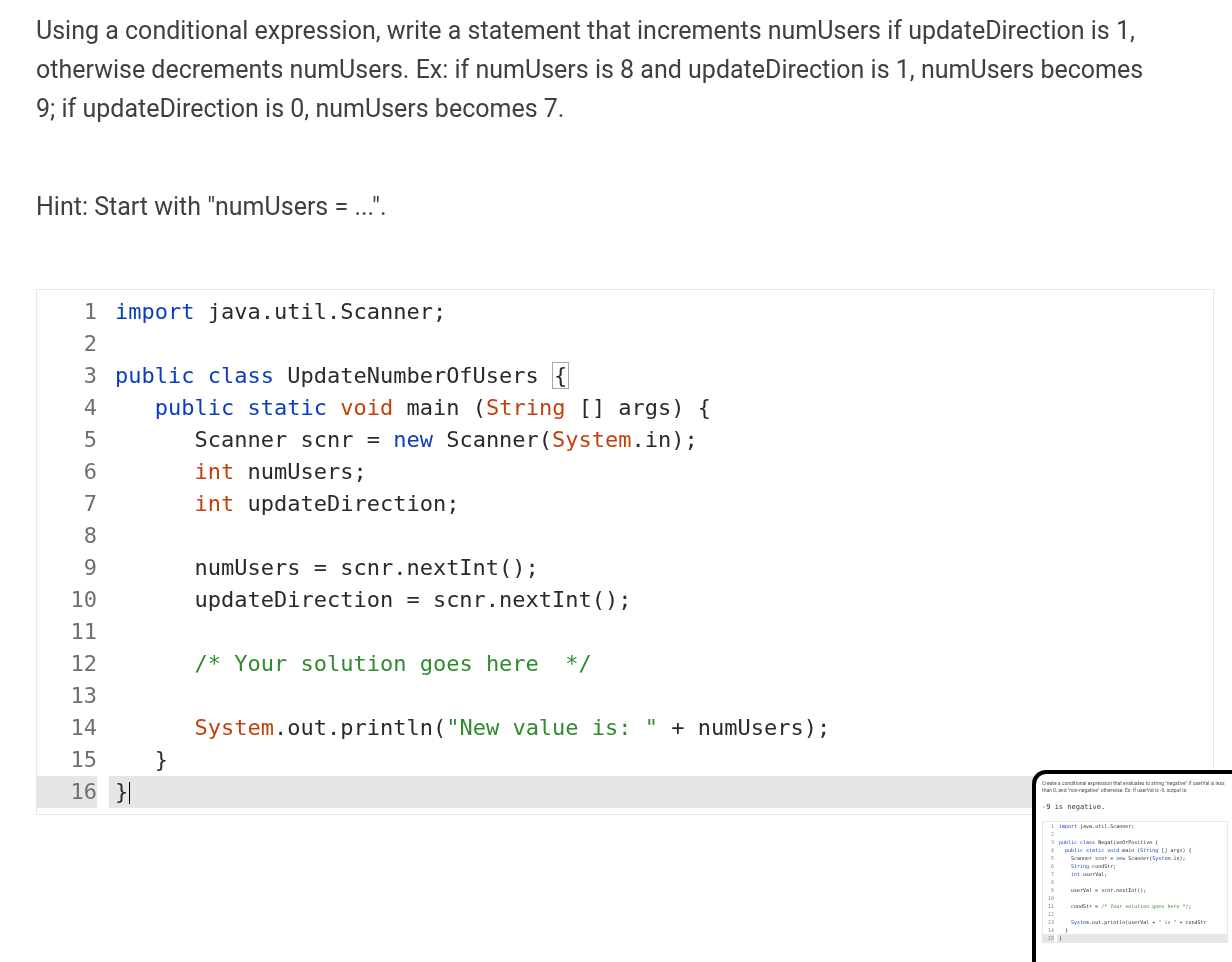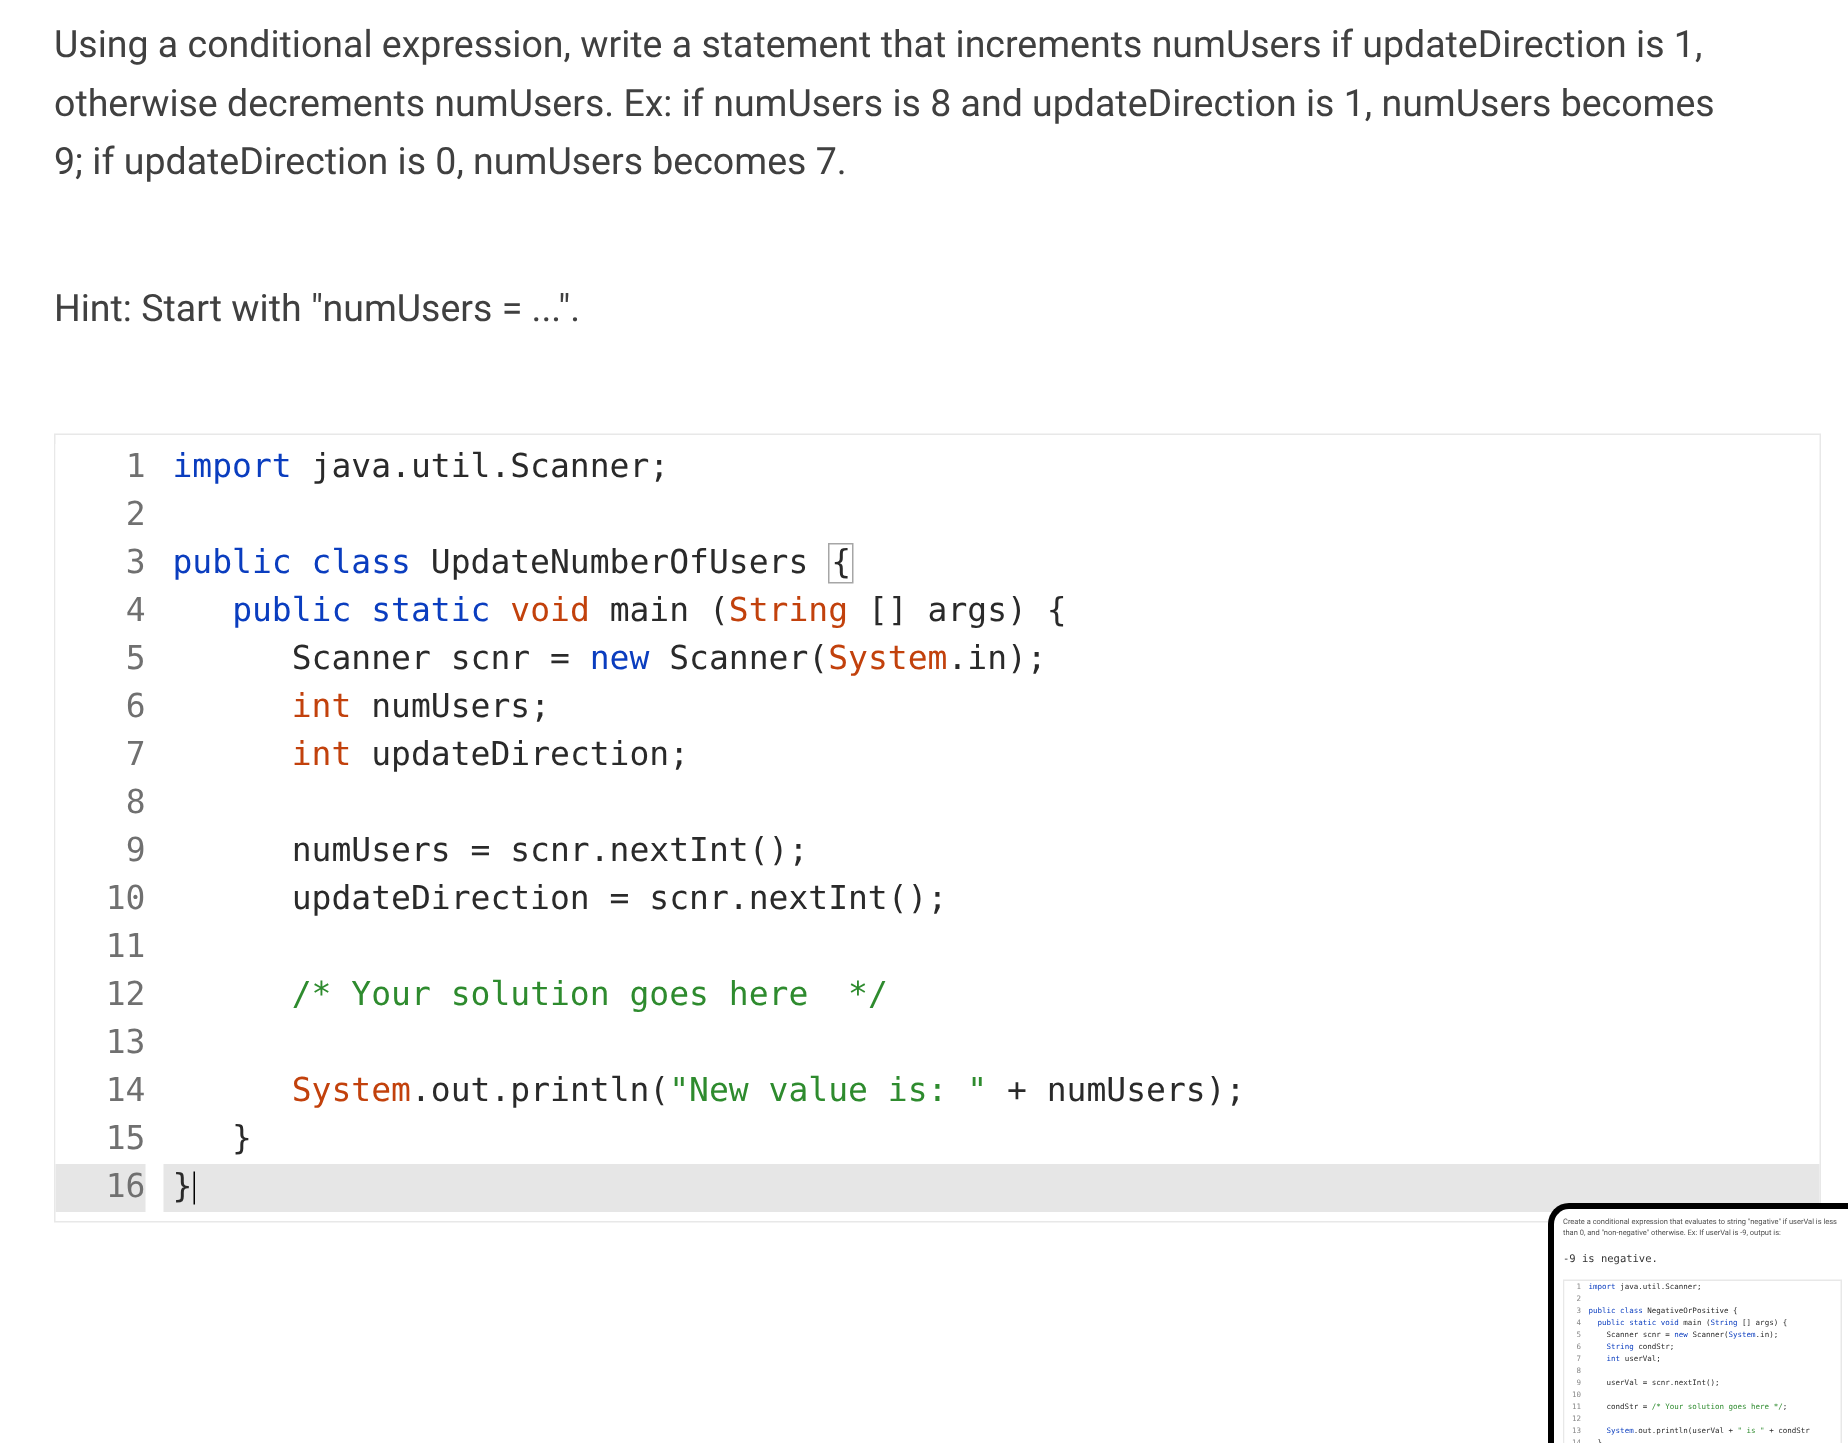--- a/index.html
+++ b/index.html
@@ -78,21 +78,21 @@
     vertical-align:middle;
     margin-left:1px;
   }
 
   
   .popup {
     position: absolute;
     right: 0;
     bottom: 0;
     width: 200px;
-    height: 160px;
+    height: 192px;
     border: 4px solid #000;
     border-right: none;
     border-bottom: none;
     border-radius: 14px 0 0 0;
     background: #fff;
     overflow: hidden;
     font-family: -apple-system, BlinkMacSystemFont, "Segoe UI", Roboto, Helvetica, Arial, sans-serif;
   }
   .popup-inner {
     padding: 6px 4px 4px 6px;

